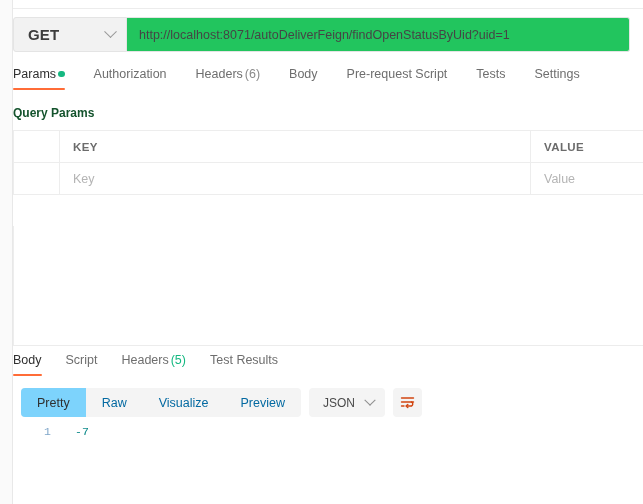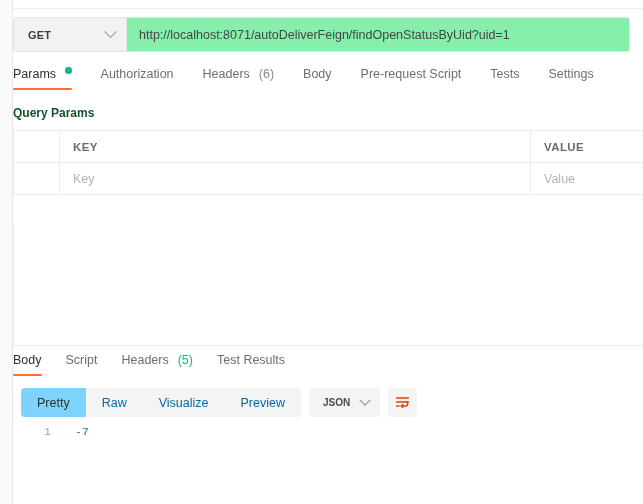--- a/index.html
+++ b/index.html
@@ -43,32 +43,32 @@
     width:114px;
     background:#f2f2f2;
     border:1px solid #e4e4e4;
     border-radius:3px 0 0 3px;
     display:flex; align-items:center;
     justify-content:space-between;
     padding:0 11px 0 14px;
     cursor:pointer;
   }
   .method-label {
-    font-size:11px; font-weight:bold;
+    font-size:15px; font-weight:bold;
     color:#3c3c3c; letter-spacing:.2px;
   }
   .chev {
     width:9px; height:9px;
     border-right:1.4px solid #9a9a9a;
     border-bottom:1.4px solid #9a9a9a;
     transform:rotate(45deg) translate(-2px,-2px);
   }
   .url-field {
     flex:1;
-    background:#86efac;
+    background:#22c55e;
     border:1px solid #e4e4e4;
     border-left:none;
     border-radius:0 3px 3px 0;
     display:flex; align-items:center;
     padding:8px 12px;
     cursor:text; overflow:hidden;
   }
   .url-text {
     font-size:12.5px; color:#454545;
     white-space:nowrap;
@@ -78,21 +78,21 @@
   .req-tabs {
     position:absolute; left:13px; top:67px;
     width:617px; height:28px;
     display:flex; align-items:flex-start;
   }
   .rtab {
     position:relative;
     font-size:12.5px; color:#6e6e6e;
     padding:0 0 9px 0; margin-right:29px;
     cursor:pointer; white-space:nowrap;
-    display:flex; gap:9px;
+    display:flex; align-items:center; gap:2px;
   }
   .rtab.active { color:#2f2f2f; }
   .rtab.active::after {
     content:""; position:absolute;
     left:0; right:0; bottom:0;
     height:2.5px; background:#ff6c37;
     border-radius:2px;
   }
   .dot-green {
     width:6.5px; height:6.5px; border-radius:50%;
@@ -181,21 +181,21 @@
     font-size:12.5px; color:#0369a1;
     cursor:pointer; white-space:nowrap;
   }
   .seg-item.active {
     background:#7dd3fc; color:#2f2f2f;
   }
   .lang-select {
     display:flex; align-items:center; gap:11px;
     height:29px; padding:0 11px 0 14px;
     background:#f4f4f4; border-radius:4px;
-    font-size:10px; color:#4a4a4a; font-weight:bold;
+    font-size:12px; color:#4a4a4a; font-weight:normal;
     cursor:pointer;
   }
   .lang-select .chev {
     border-color:#8e8e8e;
     width:8px; height:8px;
   }
   .wrap-btn {
     width:29px; height:29px;
     background:#f4f4f4; border-radius:4px;
     display:flex; align-items:center; justify-content:center;

